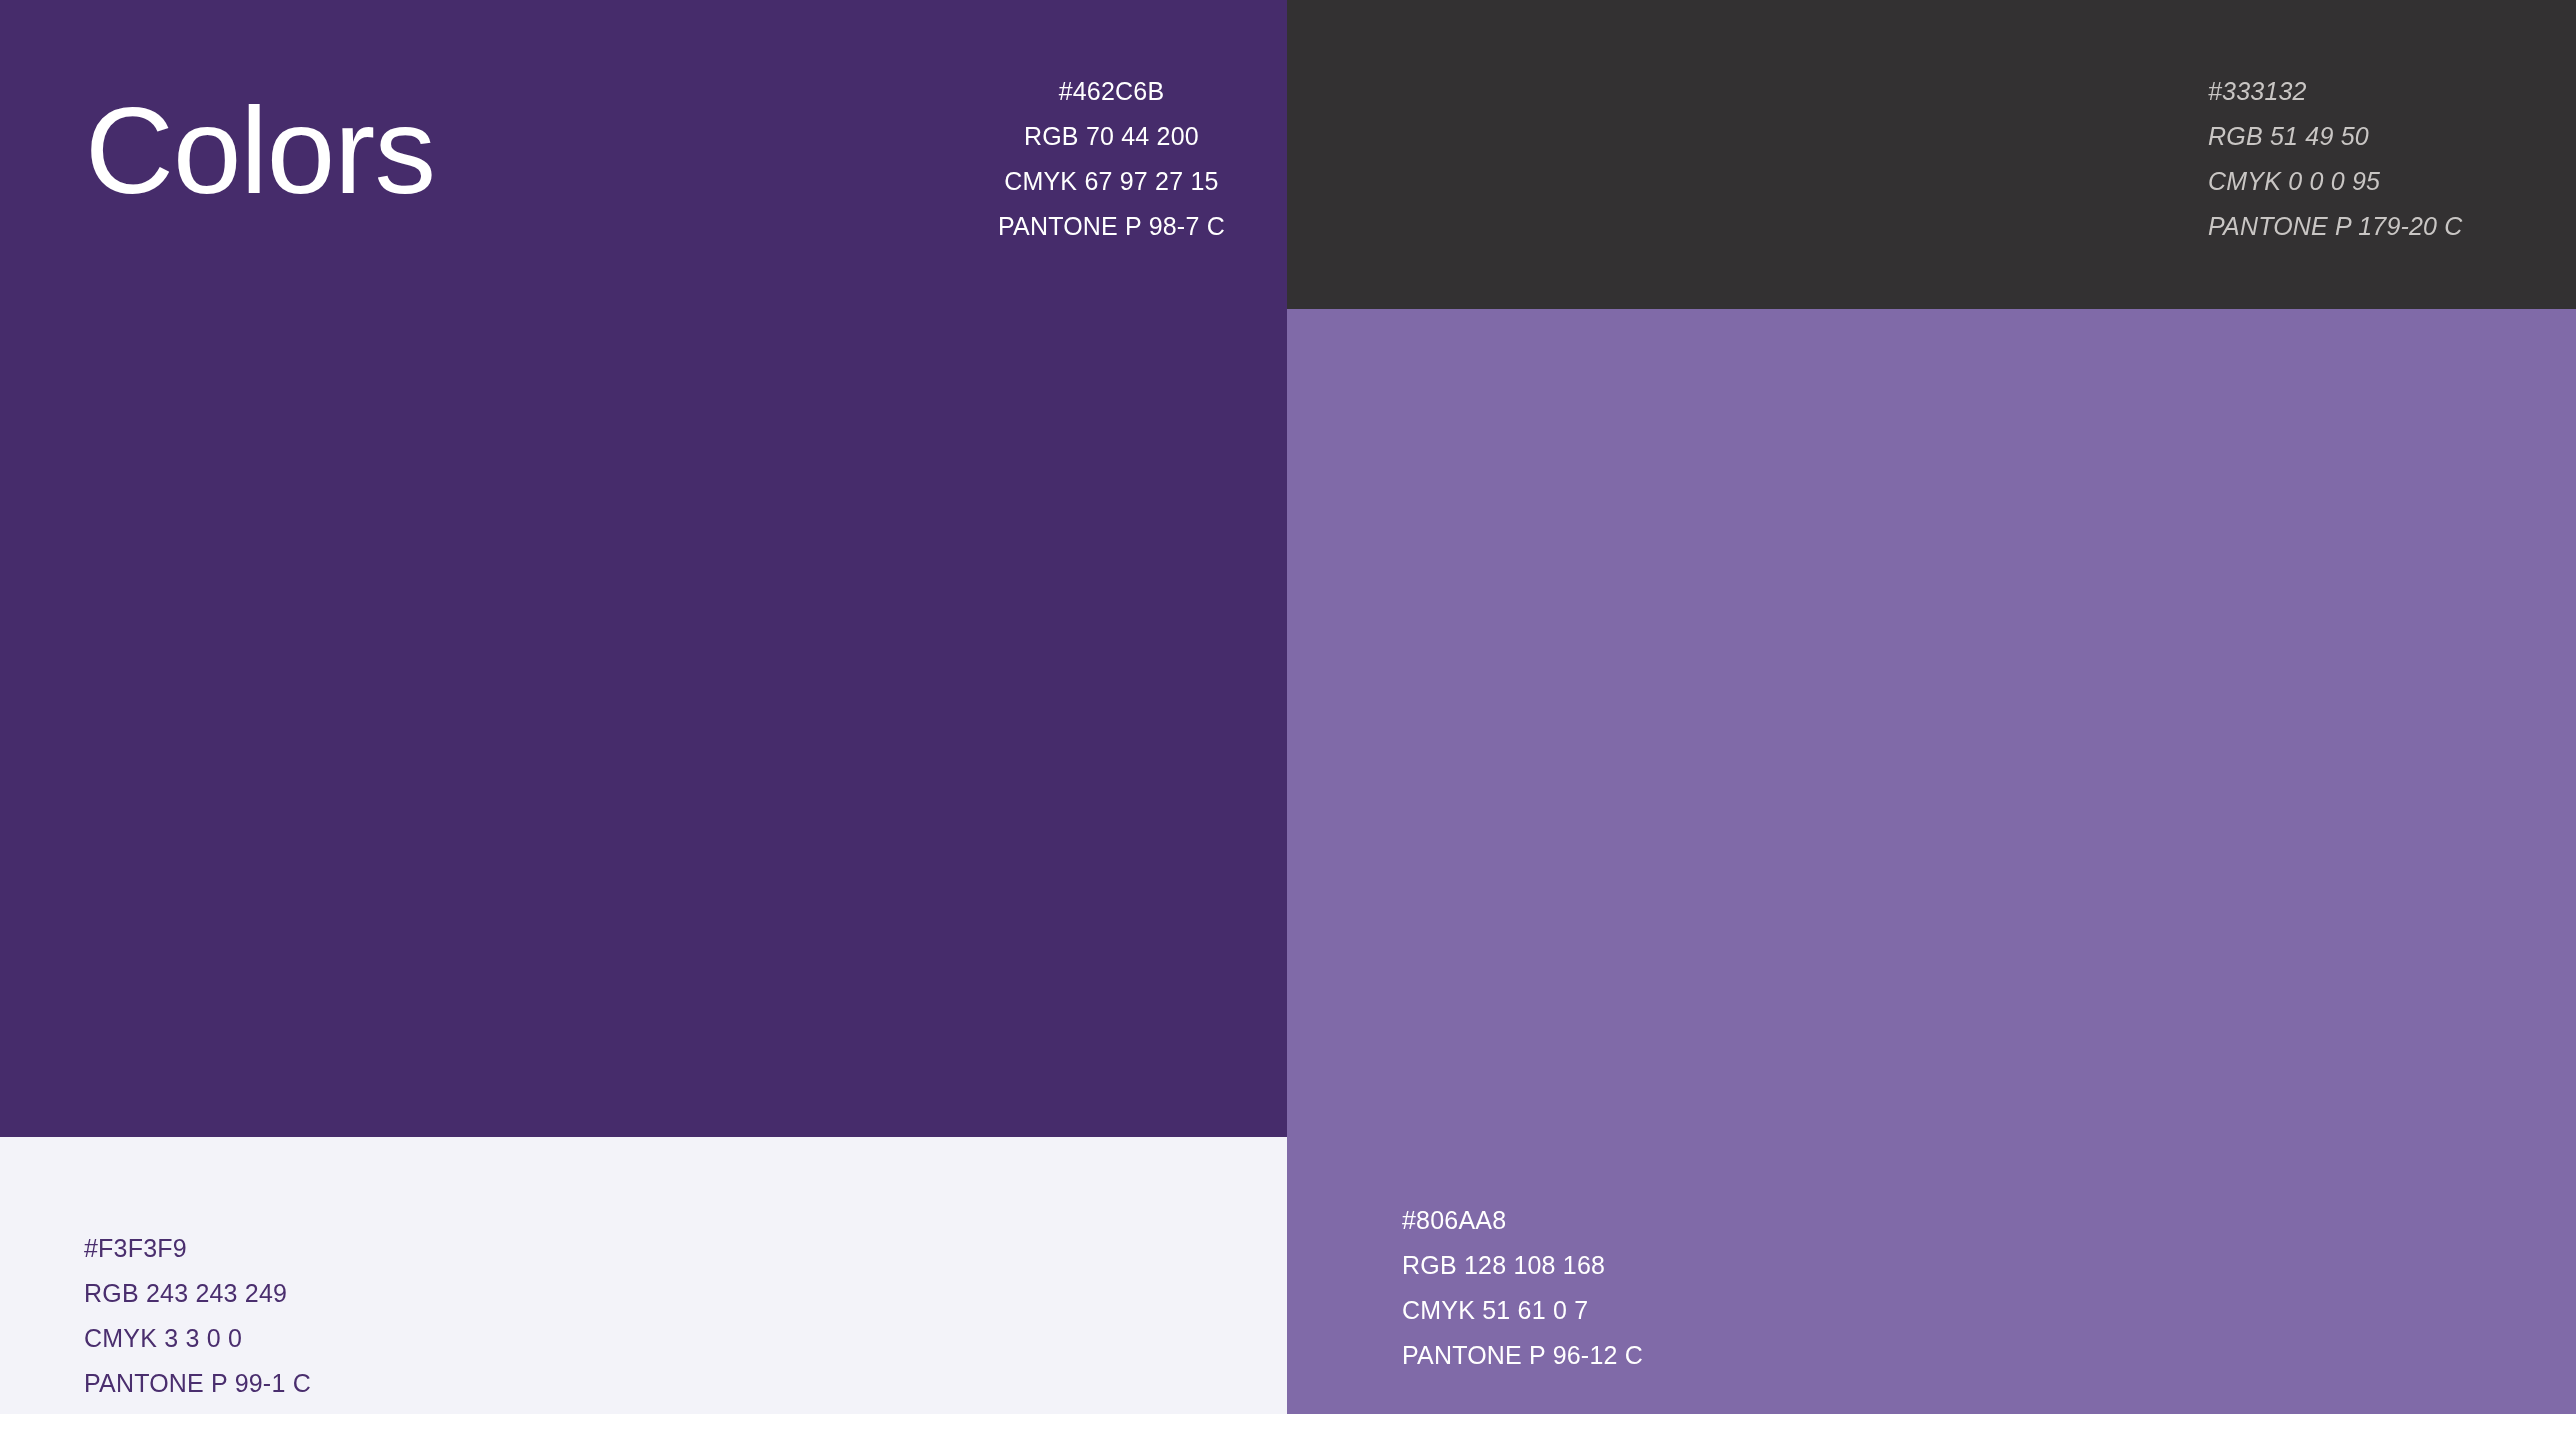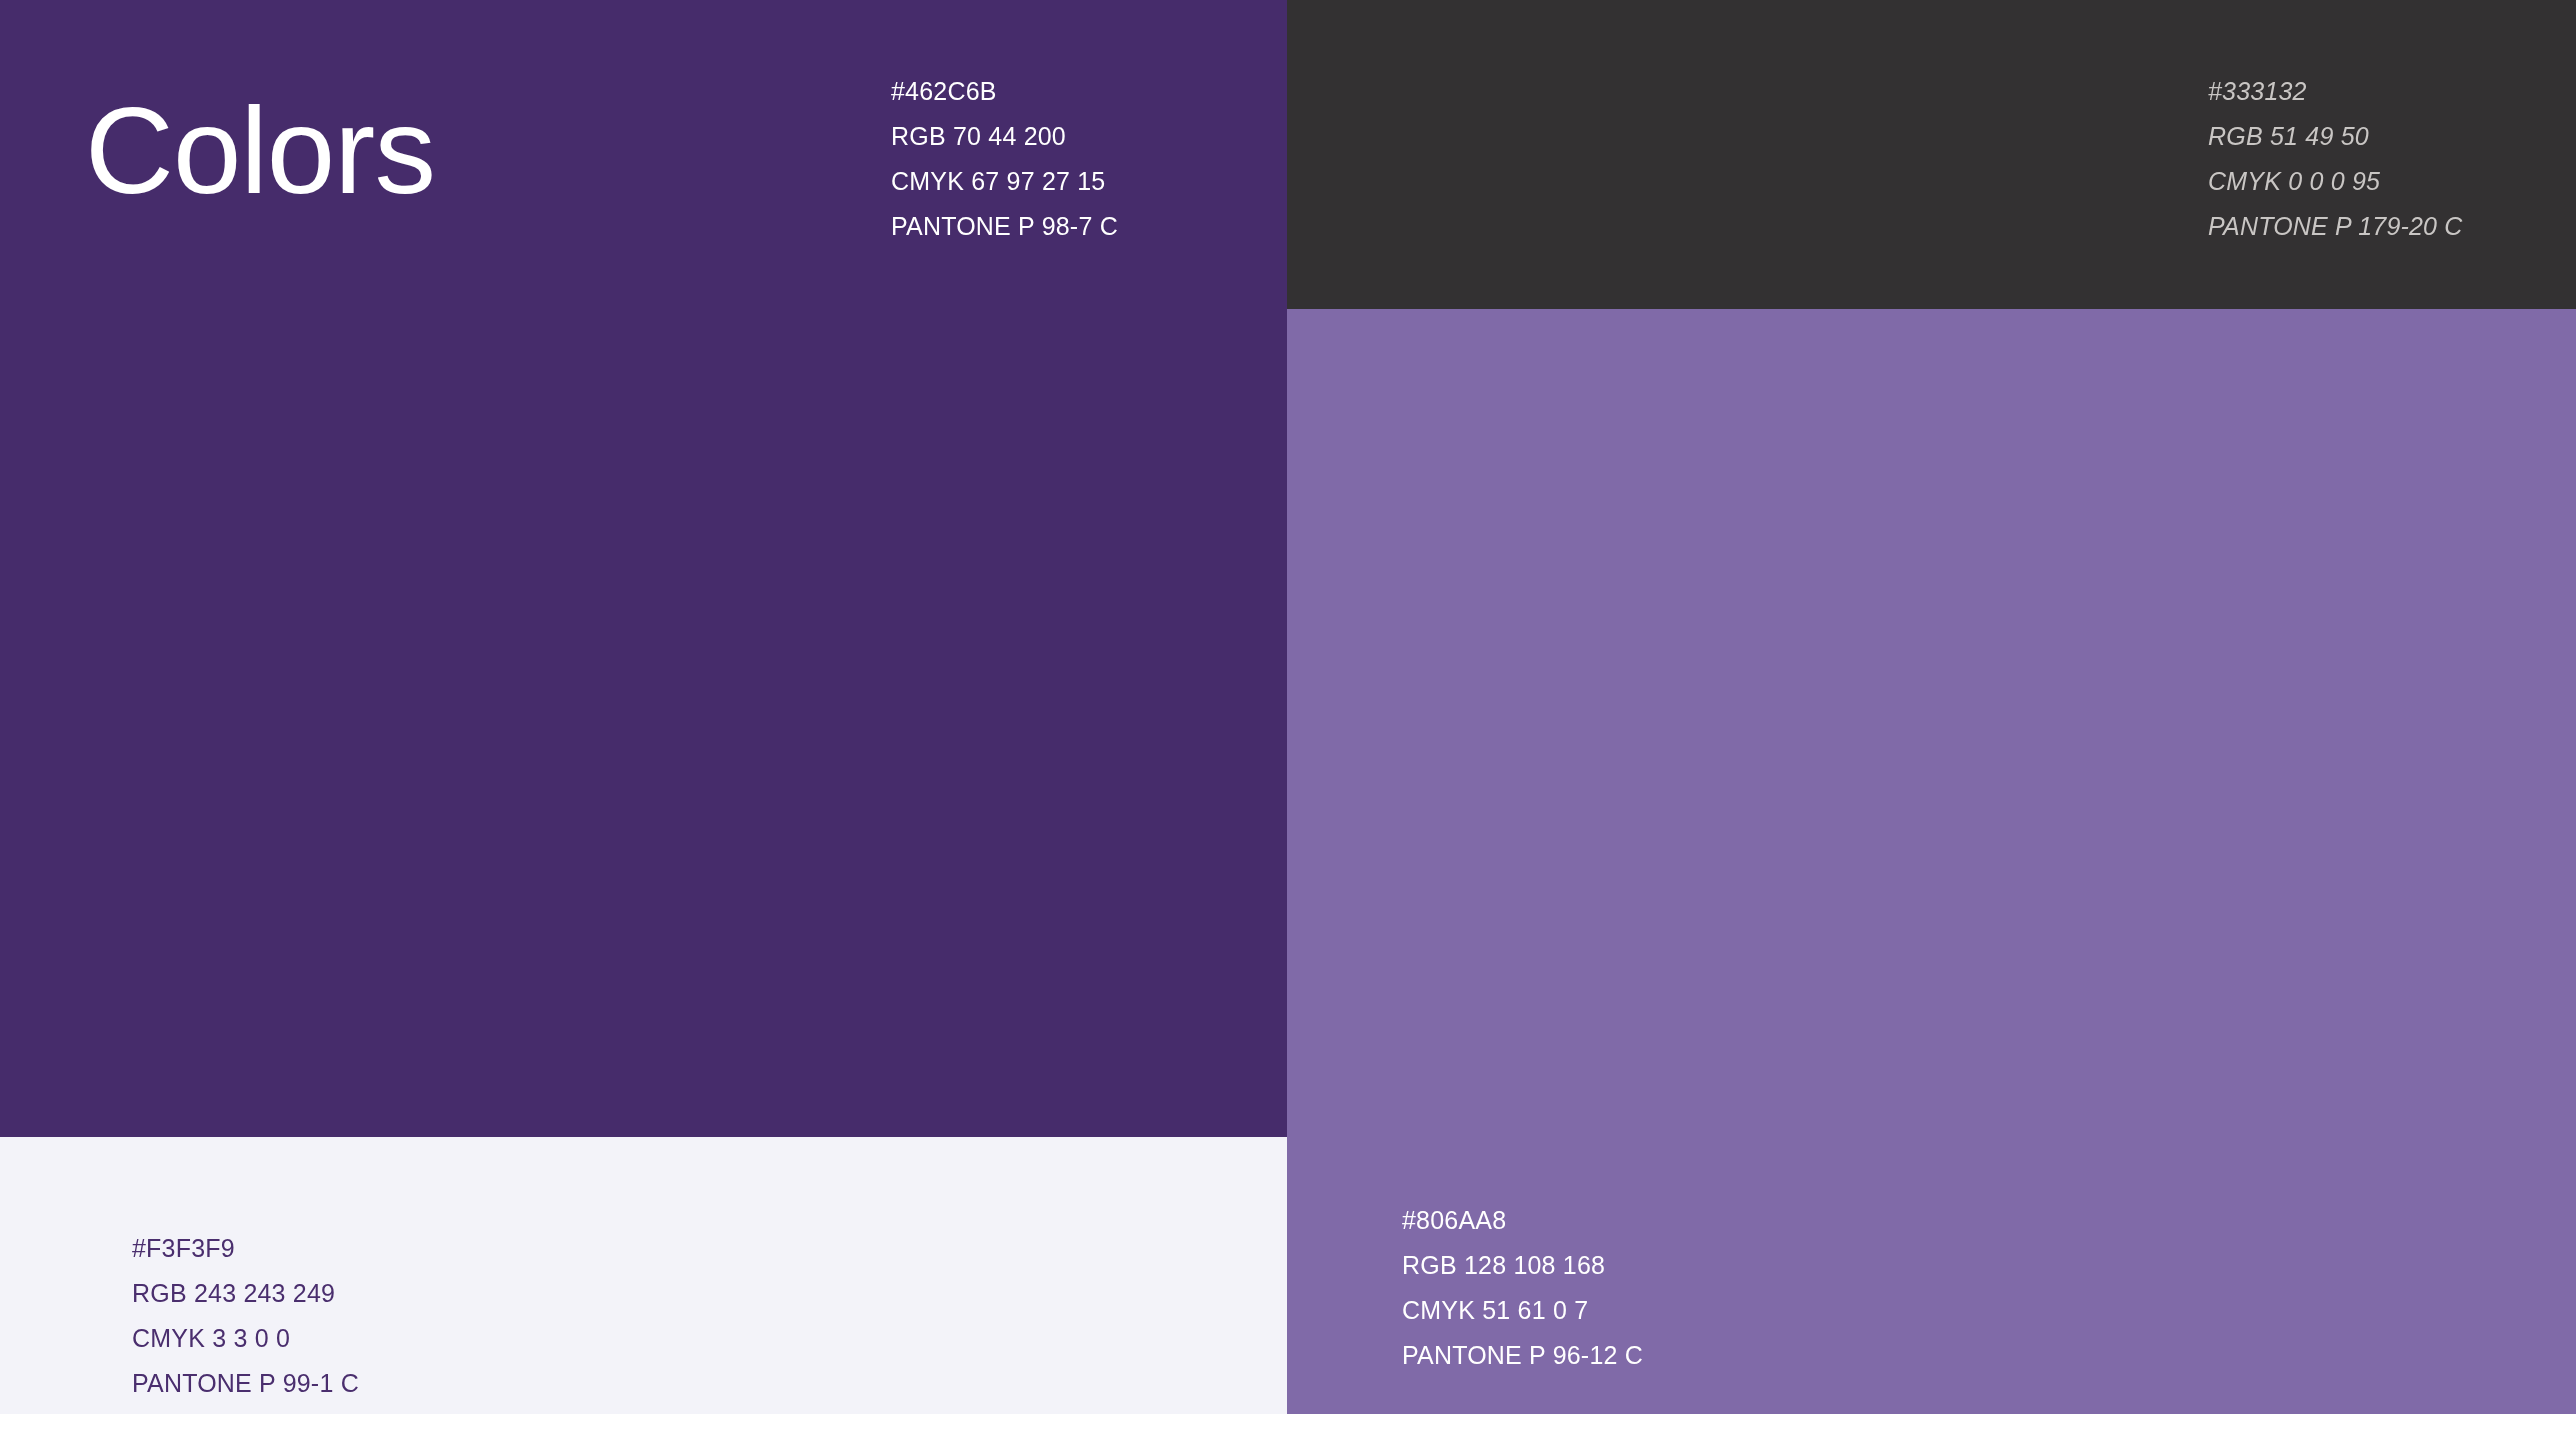--- a/index.html
+++ b/index.html
@@ -69,33 +69,33 @@
     font-weight: 400;
     letter-spacing: 0.2px;
     white-space: nowrap;
   }
 
   .spec-line {
     display: block;
   }
 
   #spec-deep-purple {
-    left: 891px;
+    left: 998px;
     top: 69px;
+    text-align: center;
   }
 
   #spec-charcoal {
     left: 2208px;
     top: 69px;
   }
 
   #spec-light-lavender {
     left: 84px;
     top: 1226px;
-    margin-left: 48px;
   }
 
   #spec-mid-purple {
     left: 1402px;
     top: 1198px;
   }
 </style>
 </head>
 <body>
 

